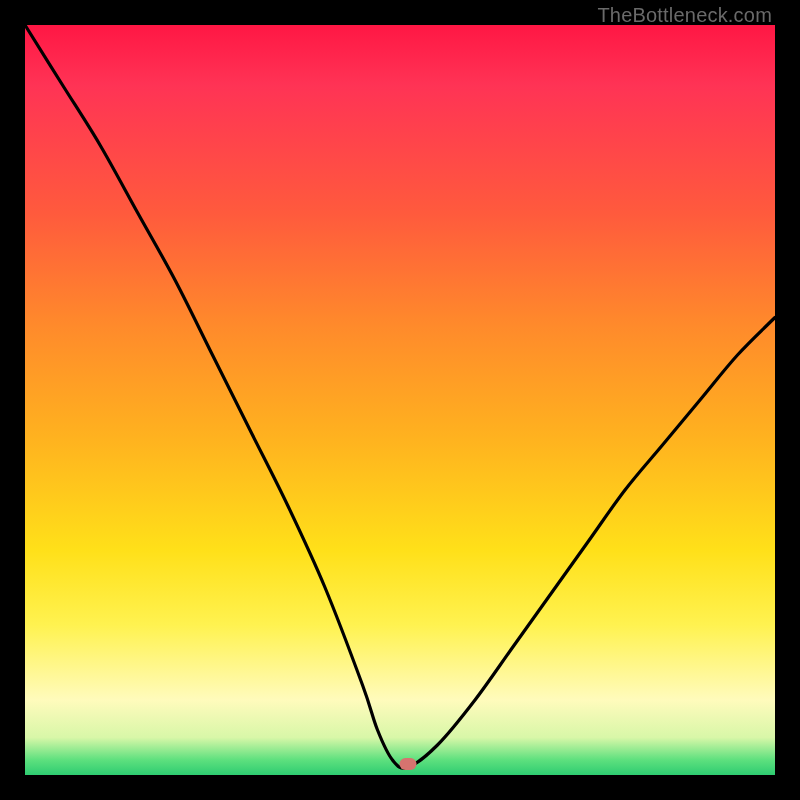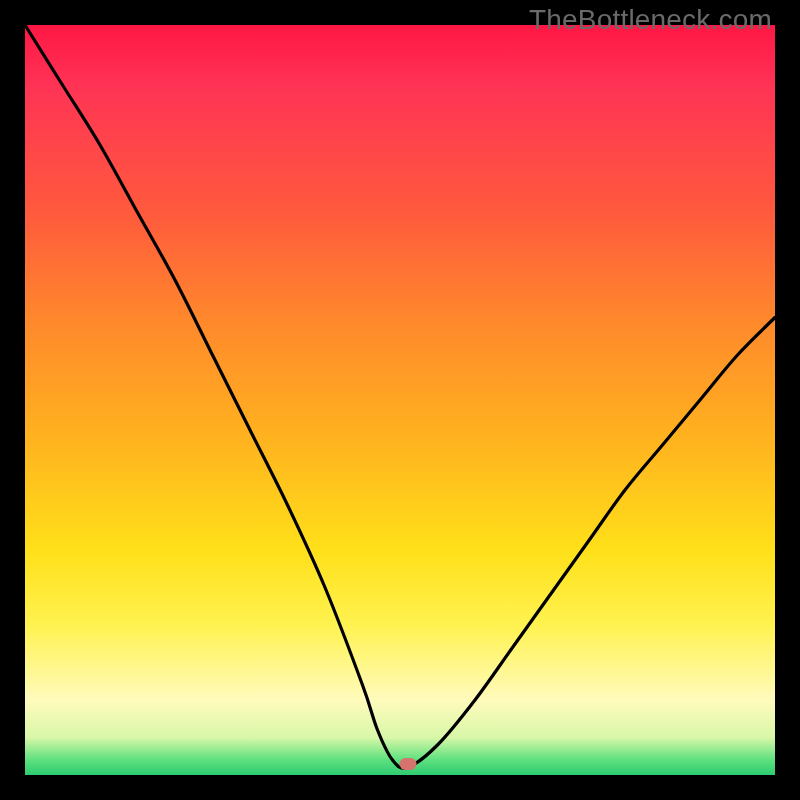--- a/index.html
+++ b/index.html
@@ -37,21 +37,21 @@
       #d8f7a8 95%,
       #5de07e 98%,
       #2ecc71 100%
     );
   }
   .watermark {
     position: absolute;
     top: 4px;
     right: 28px;
     color: #6a6a6a;
-    font-size: 28px;
+    font-size: 20px;
     letter-spacing: 0.2px;
     font-weight: 500;
     z-index: 3;
     user-select: none;
   }
   svg.curve {
     position: absolute;
     left: 0;
     top: 0;
     width: 750px;

